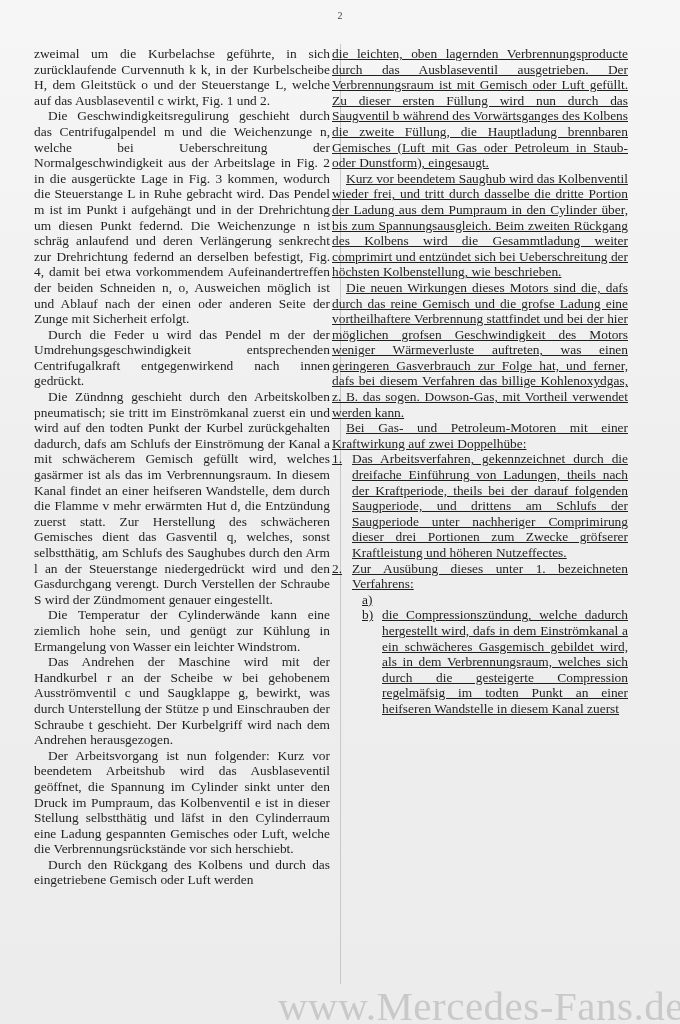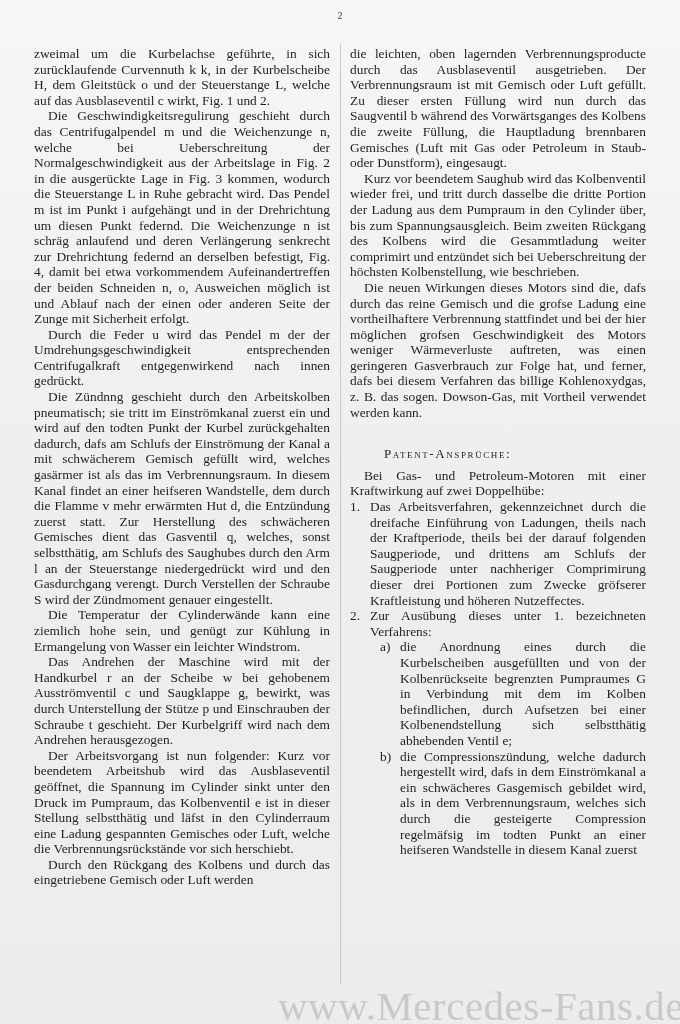--- a/index.html
+++ b/index.html
@@ -17,21 +17,21 @@
   .page-number {
     position:absolute; top:10px; left:0; width:680px; text-align:center;
     font-size:10px; color:#444;
   }
   .col {
     position:absolute; top:46px; width:296px;
     font-size:13.4px; line-height:15.6px; text-align:justify;
     hyphens:none;
   }
   .col.left { left:34px;font-family:Liberation Serif, serif; }
-  .col.right { left:350px; width:296px; }
+  .col.right { left:332px; width:296px;text-decoration:underline; }
   .col-divider {
     position:absolute; left:340px; top:44px; width:1px; height:940px;
     background:#c8c8c8;
   }
   p { margin:0; }
   p.indent { text-indent:14px; }
   p.noindent { text-indent:0; }
   .heading {
     margin:26px 0 6px 0; padding-left:34px;
     font-variant:small-caps; letter-spacing:1.6px; font-size:13px;
@@ -70,34 +70,32 @@
     <p class="indent">Durch den Rückgang des Kolbens und durch das eingetriebene Gemisch oder Luft werden</p>
   </div>
 
   <div class="col-divider"></div>
 
   <div class="col right">
     <p class="noindent">die leichten, oben lagernden Verbrennungsproducte durch das Ausblaseventil ausgetrieben. Der Verbrennungsraum ist mit Gemisch oder Luft gefüllt. Zu dieser ersten Füllung wird nun durch das Saugventil b während des Vorwärtsganges des Kolbens die zweite Füllung, die Hauptladung brennbaren Gemisches (Luft mit Gas oder Petroleum in Staub- oder Dunstform), eingesaugt.</p>
     <p class="indent">Kurz vor beendetem Saughub wird das Kolbenventil wieder frei, und tritt durch dasselbe die dritte Portion der Ladung aus dem Pumpraum in den Cylinder über, bis zum Spannungsausgleich. Beim zweiten Rückgang des Kolbens wird die Gesammtladung weiter comprimirt und entzündet sich bei Ueberschreitung der höchsten Kolbenstellung, wie beschrieben.</p>
     <p class="indent">Die neuen Wirkungen dieses Motors sind die, dafs durch das reine Gemisch und die grofse Ladung eine vortheilhaftere Verbrennung stattfindet und bei der hier möglichen grofsen Geschwindigkeit des Motors weniger Wärmeverluste auftreten, was einen geringeren Gasverbrauch zur Folge hat, und ferner, dafs bei diesem Verfahren das billige Kohlenoxydgas, z. B. das sogen. Dowson-Gas, mit Vortheil verwendet werden kann.</p>
 
-    <div class="heading">Patent-Ansprüche:</div>
     <p class="indent">Bei Gas- und Petroleum-Motoren mit einer Kraftwirkung auf zwei Doppelhübe:</p>
 
     <div class="claim">
       <span class="num">1.</span>
       <span class="txt">Das Arbeitsverfahren, gekennzeichnet durch die dreifache Einführung von Ladungen, theils nach der Kraftperiode, theils bei der darauf folgenden Saugperiode, und drittens am Schlufs der Saugperiode unter nachheriger Comprimirung dieser drei Portionen zum Zwecke gröfserer Kraftleistung und höheren Nutzeffectes.</span>
     </div>
     <div class="claim">
       <span class="num">2.</span>
       <span class="txt">Zur Ausübung dieses unter 1. bezeichneten Verfahrens:</span>
     </div>
     <div class="sub">
       <span class="num">a)</span>
-      <span class="txt">die Anordnung eines durch die Kurbelscheiben ausgefüllten und von der Kolbenrückseite begrenzten Pumpraumes G in Verbindung mit dem im Kolben befindlichen, durch Aufsetzen bei einer Kolbenendstellung sich selbstthätig abhebenden Ventil e;</span>
     </div>
     <div class="sub">
       <span class="num">b)</span>
       <span class="txt">die Compressionszündung, welche dadurch hergestellt wird, dafs in dem Einströmkanal a ein schwächeres Gasgemisch gebildet wird, als in dem Verbrennungsraum, welches sich durch die gesteigerte Compression regelmäfsig im todten Punkt an einer heifseren Wandstelle in diesem Kanal zuerst</span>
     </div>
   </div>
 
   <div class="watermark">www.Mercedes-Fans.de</div>
 </div>
 

